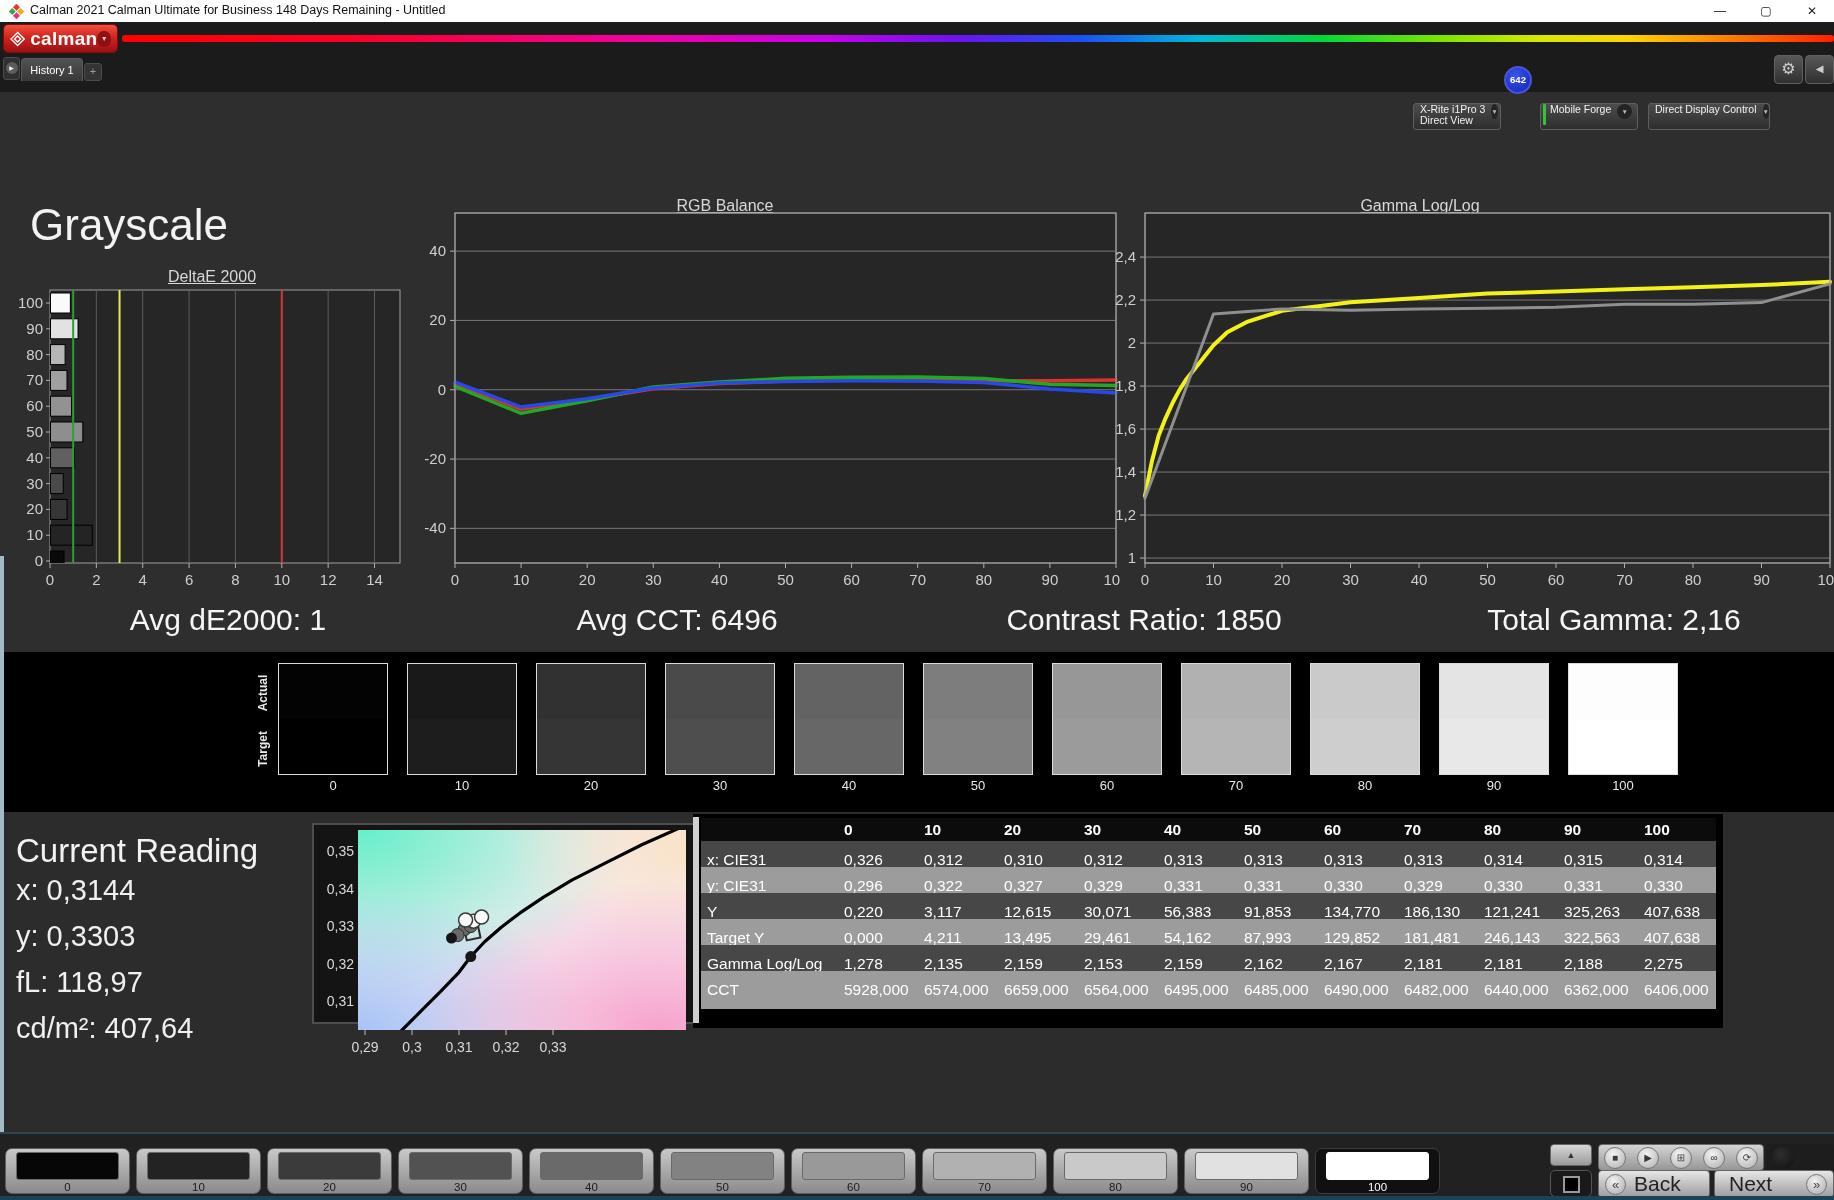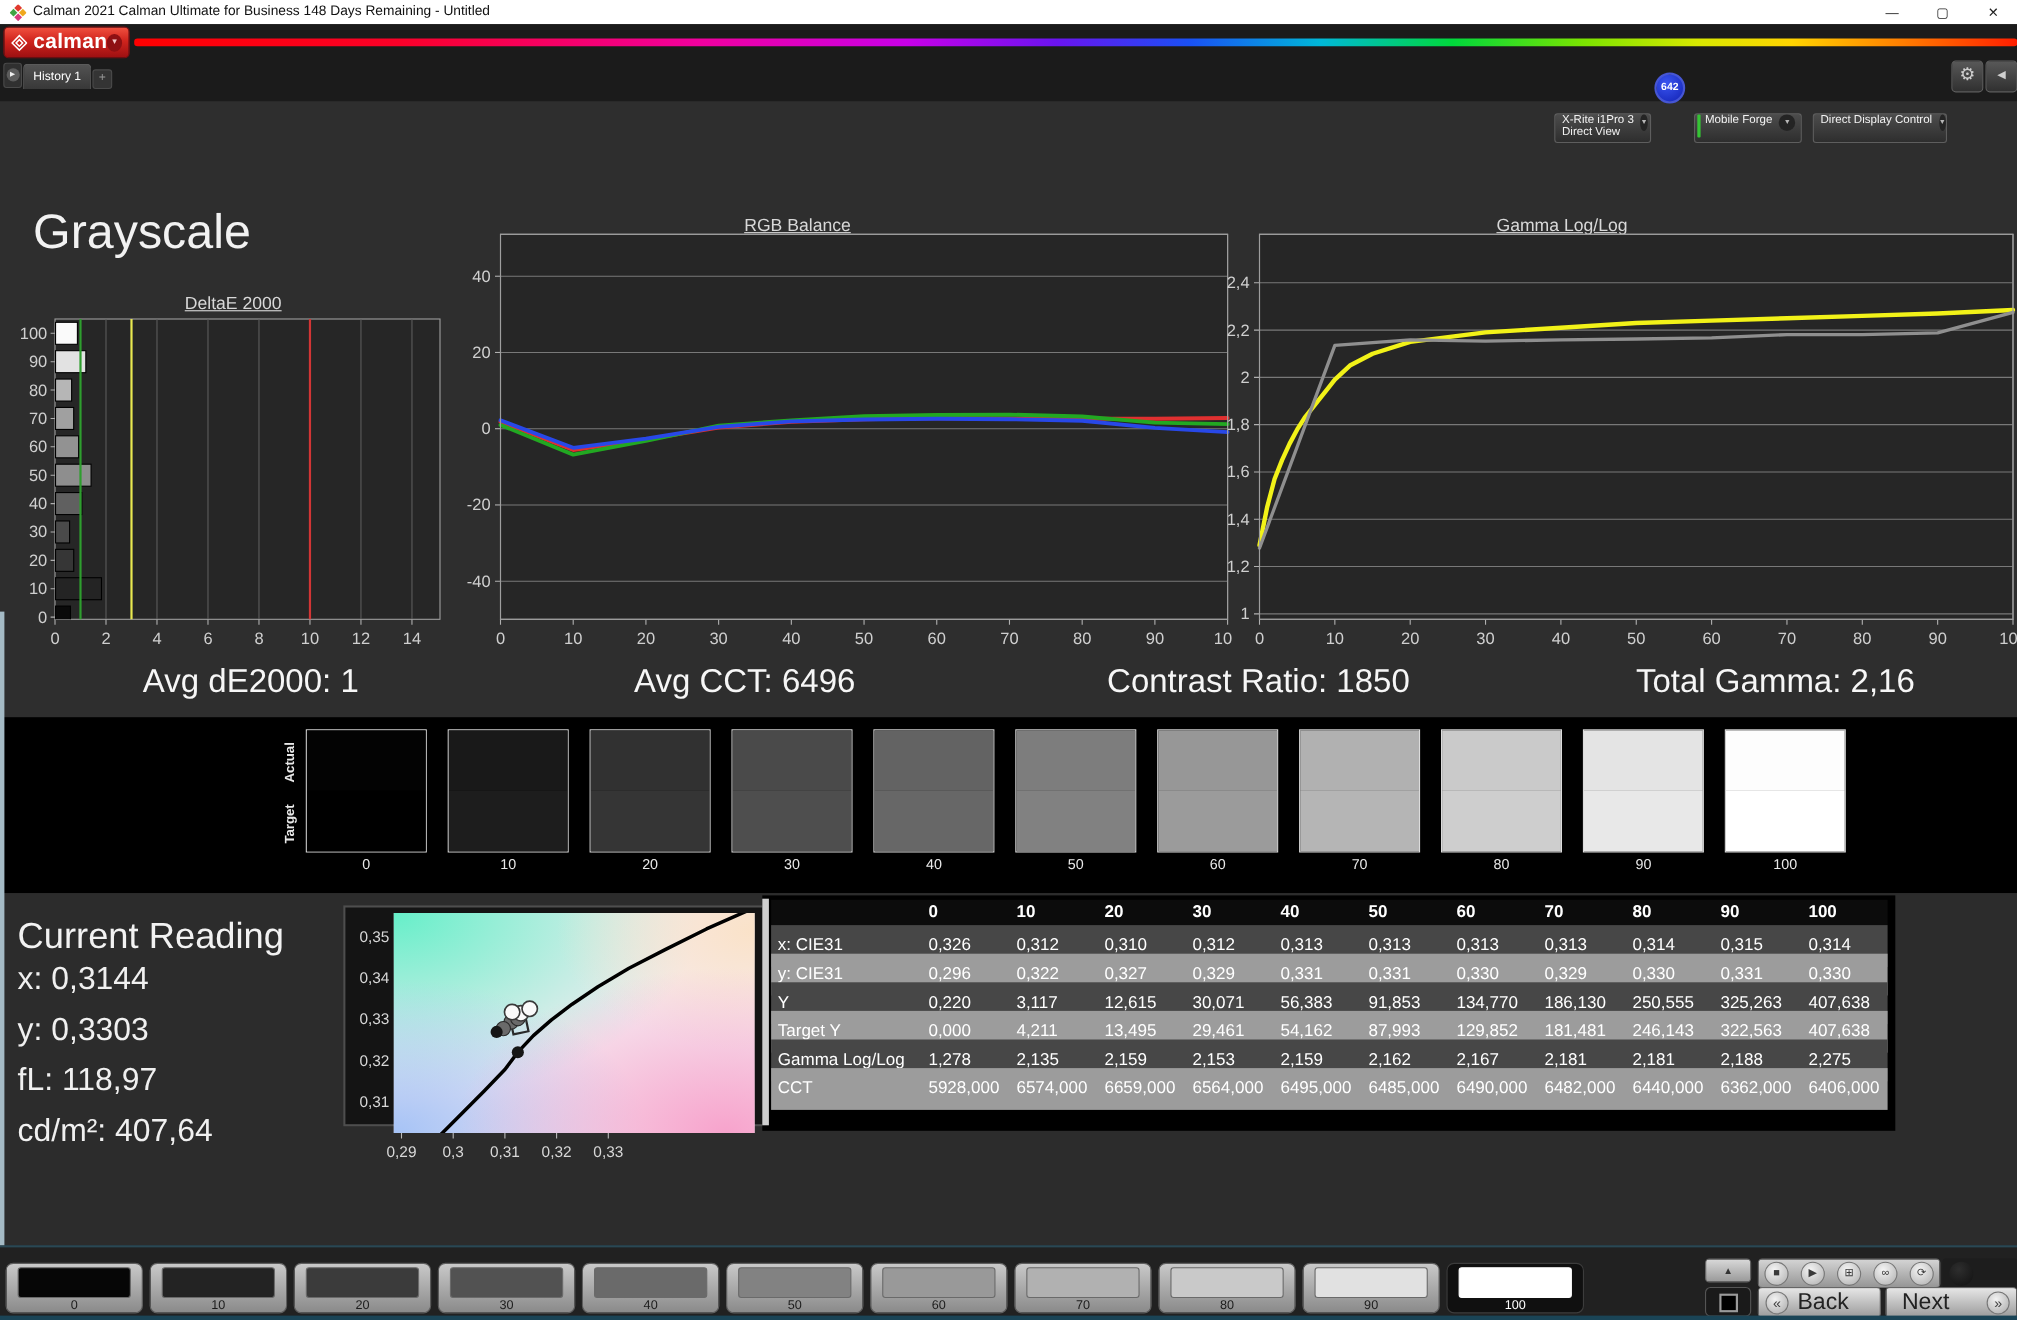--- a/index.html
+++ b/index.html
@@ -35,21 +35,21 @@
   #tab-scroll{position:absolute;left:3px;top:35px;width:15px;height:21px;background:#303030;border:1px solid #4a4a4a;
     border-radius:3px;}
   #tab-scroll i{display:block;margin:4px auto;width:12px;height:12px;border-radius:50%;background:#5c5c5c;
     color:#eee;font-style:normal;font-size:6px;line-height:12px;text-align:center;}
   #tab-history{position:absolute;left:21px;top:36px;width:60px;height:22px;background:linear-gradient(#525252,#383838);
     border:1px solid #5a5a5a;border-bottom:none;border-radius:4px 4px 0 0;color:#fff;font-size:11px;
     text-align:center;line-height:22px;}
   #tab-add{position:absolute;left:84px;top:41px;width:16px;height:16px;background:#343434;border:1px solid #4a4a4a;
     border-radius:3px;color:#999;font-size:11px;text-align:center;line-height:15px;}
   
-  #page-title{left:30px;top:186px;font-size:44px;color:#f2f2f2;}
+  #page-title{left:30px;top:200px;font-size:44px;color:#f2f2f2;}
   .chart-title{position:absolute;font-size:16px;color:#d8d8d8;text-align:center;width:300px;text-decoration:underline;}
   .statline{position:absolute;top:603px;width:380px;text-align:center;font-size:30px;color:#f6f6f6;}
   
   #strip{left:0;top:652px;width:1834px;height:160px;background:#000;}
   .rot-label{position:absolute;transform:rotate(-90deg);transform-origin:0 0;width:54px;text-align:center;
     font-size:12px;font-weight:bold;color:#e8e8e8;}
   .sw{position:absolute;top:11px;width:110px;height:112px;border:1px solid #dcdcdc;box-sizing:border-box;}
   .sw div{width:100%;height:50%;}
   .sw-label{position:absolute;top:126px;width:112px;text-align:center;font-size:13px;color:#e8e8e8;}
   
@@ -501,21 +501,21 @@
       <div class="trow dark" style="top: 79px;">
         <span class="tl">Y</span>
         <span class="tc">0,220</span>
         <span class="tc">3,117</span>
         <span class="tc">12,615</span>
         <span class="tc">30,071</span>
         <span class="tc">56,383</span>
         <span class="tc">91,853</span>
         <span class="tc">134,770</span>
         <span class="tc">186,130</span>
-        <span class="tc">250,555</span>
+        <span class="tc">121,241</span>
         <span class="tc">325,263</span>
         <span class="tc">407,638</span>
       </div>
       <div class="trow light" style="top: 105px;">
         <span class="tl">Target Y</span>
         <span class="tc">0,000</span>
         <span class="tc">4,211</span>
         <span class="tc">13,495</span>
         <span class="tc">29,461</span>
         <span class="tc">54,162</span>

